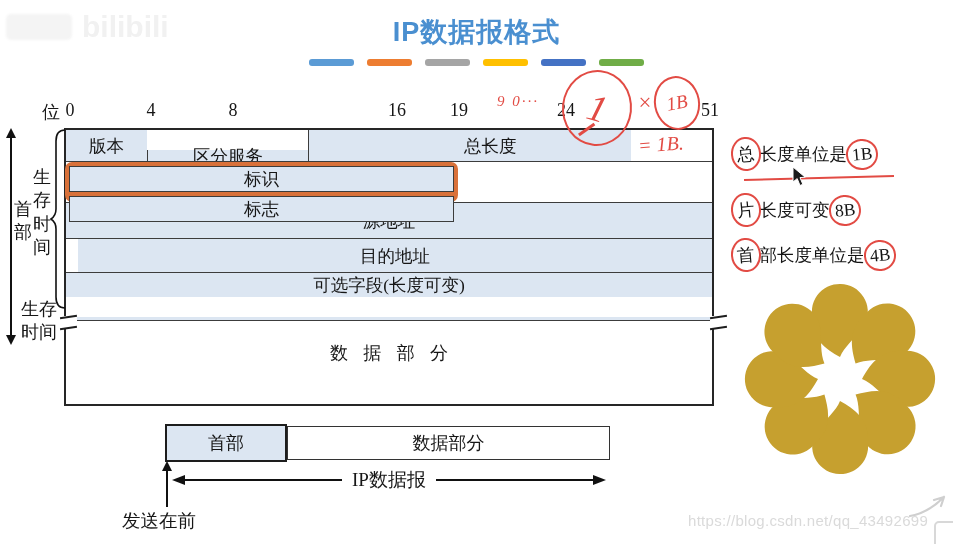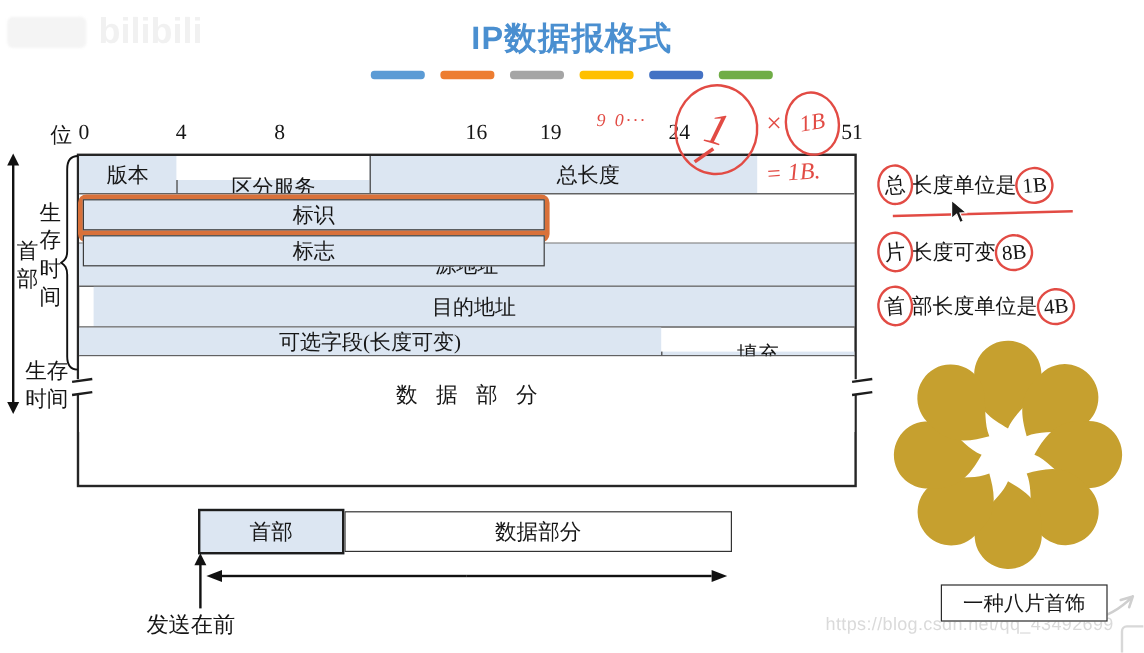--- a/index.html
+++ b/index.html
@@ -22,21 +22,21 @@
   .tick { position:absolute; top:100px; transform:translateX(-50%); font-size:18px; }
   
   .ip-table { position:absolute; left:64px; top:128px; width:650px; height:278px;
     border:2px solid #262626; display:flex; flex-direction:column; background:#fff; }
   .row { display:flex; flex:none; }
   .row + .row { border-top:1px solid #3c3c3c; }
   .cell { display:flex; align-items:center; justify-content:center; background:var(--cell); font-size:17.5px; }
   .cell + .cell { border-left:1px solid #3c3c3c; }
   .r1 { height:31px; } .r2 { height:41px; border-top:1px solid #3c3c3c; }
   .r3 { height:34px; } .r4 { height:36px; } .r5 { height:34px;padding-left:12px; }
-  .r6 { height:24px; } .r7 { height:64px; }
+  .r6 { height:48px;flex-direction:column; } .r7 { height:64px; }
   .w125 { flex-basis:12.5%; } .w25 { flex-basis:25%;margin-top:20px; } .w50 { flex-basis:50%;padding-left:40px; } .w75 { flex-basis:75%; }
   .cell.full { flex:1 1 100%; }
   .r7 .cell { background:#fff; letter-spacing:0.85em; text-indent:0.85em; font-size:18px; }
   
   .r2 { position:relative; background:#fff; }
   .oframe { position:absolute; top:0; bottom:0; background:var(--orange); border-radius:7px; padding:4px; display:flex; gap:4px;flex-direction:column; }
   .oframe.fa { left:-1px; width:393px; }
   .oframe.fb { left:396px; right:-2px; }
   .ocell { background:var(--cell); border:1px solid #3c3c3c; display:flex; align-items:center; justify-content:center; font-size:17.5px; }
   
@@ -200,27 +200,27 @@
       <use href="#petal" transform="rotate(0 105 107)"></use>
       <use href="#petal" transform="rotate(45 105 107)"></use>
       <use href="#petal" transform="rotate(90 105 107)"></use>
       <use href="#petal" transform="rotate(135 105 107)"></use>
       <use href="#petal" transform="rotate(180 105 107)"></use>
       <use href="#petal" transform="rotate(225 105 107)"></use>
       <use href="#petal" transform="rotate(270 105 107)"></use>
       <use href="#petal" transform="rotate(315 105 107)"></use>
     </g>
   </svg>
-  <div class="flower-caption">一种八片首饰</div>
 
   <div class="hd-box">首部</div>
   <div class="dt-box">数据部分</div>
   <div class="harrow">
     <span class="tri-l"></span>
     <span class="hline"></span>
+    <span class="lab">IP数据报</span>
     <span class="hline"></span>
     <span class="tri-r"></span>
   </div>
   <div class="upline"></div>
   <div class="uphead"></div>
   <div class="send-note">发送在前</div>
 
   <div class="csdn">https://blog.csdn.net/qq_43492699</div>
   <svg class="wm-arrow" width="42" height="26" viewBox="0 0 42 26">
     <path d="M2,22 C14,20 26,13 36,3 M36,3 L26,6 M36,3 L33,12" fill="none" stroke="#cfcfcf" stroke-width="2.2" stroke-linecap="round"></path>

